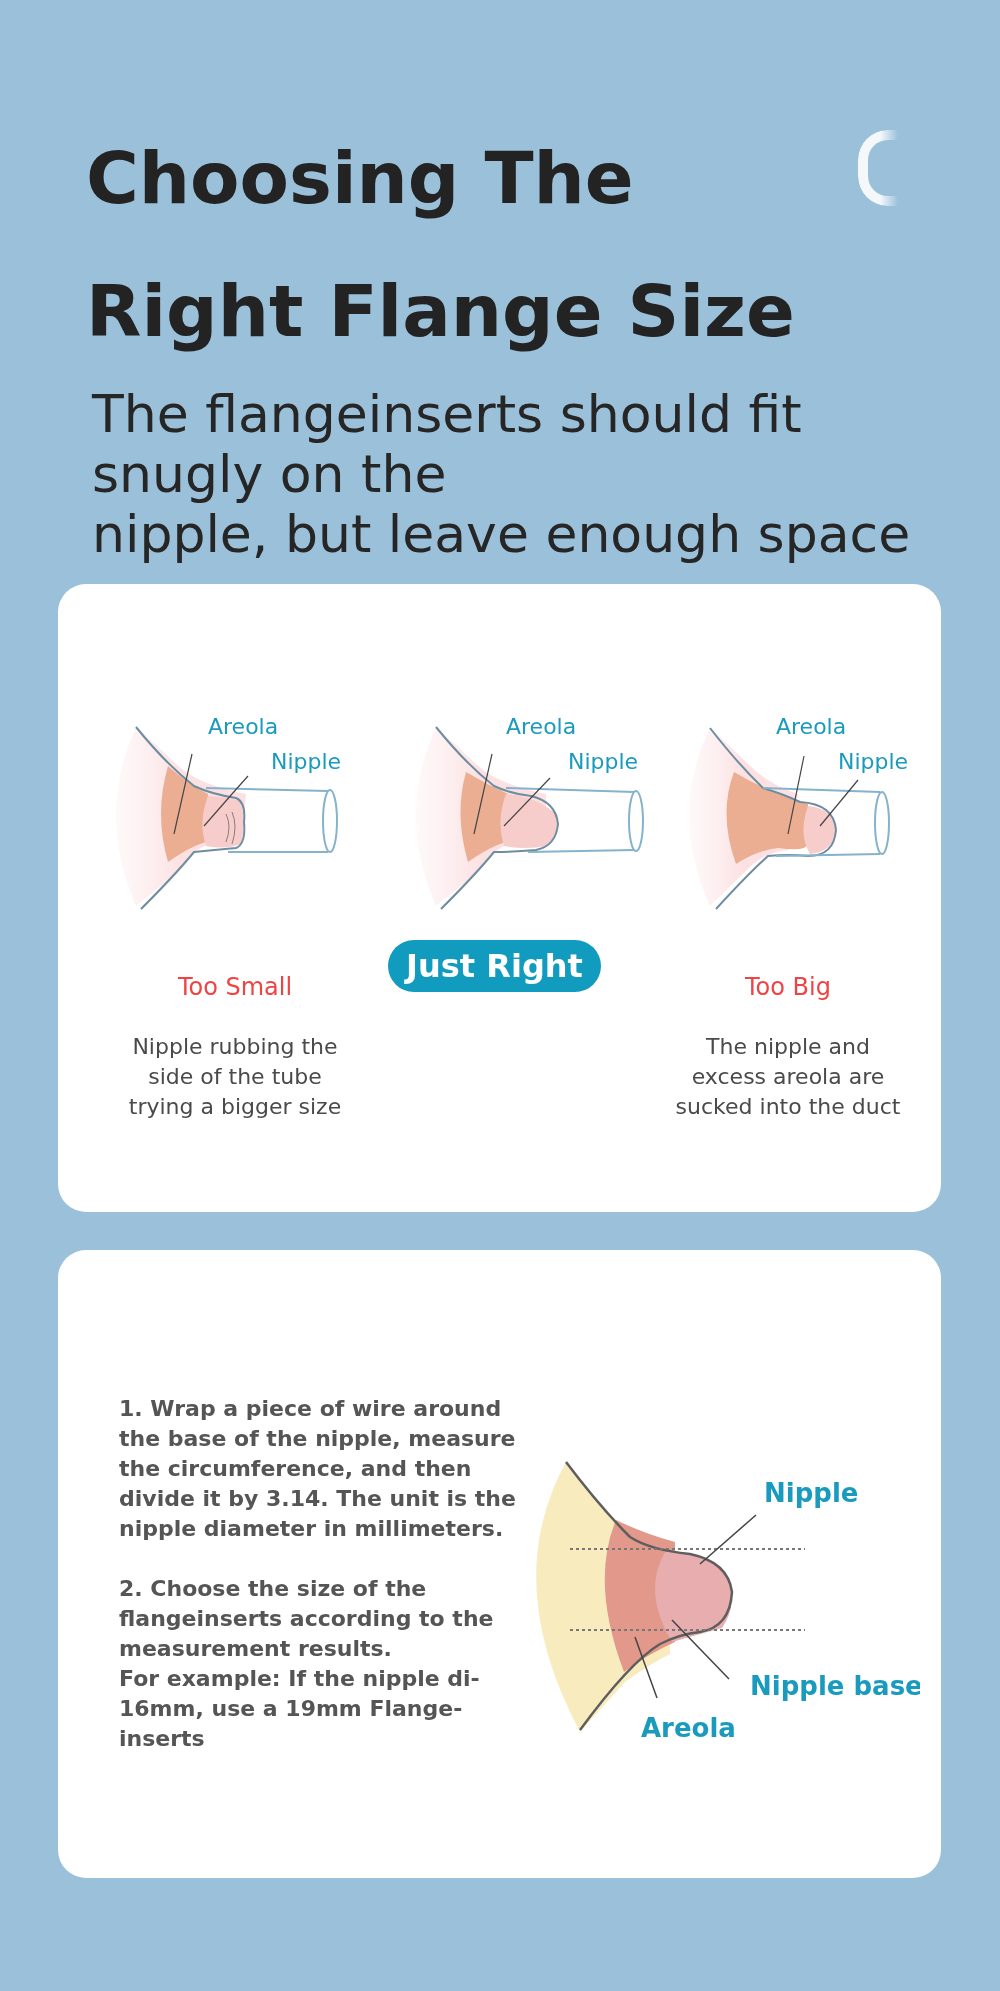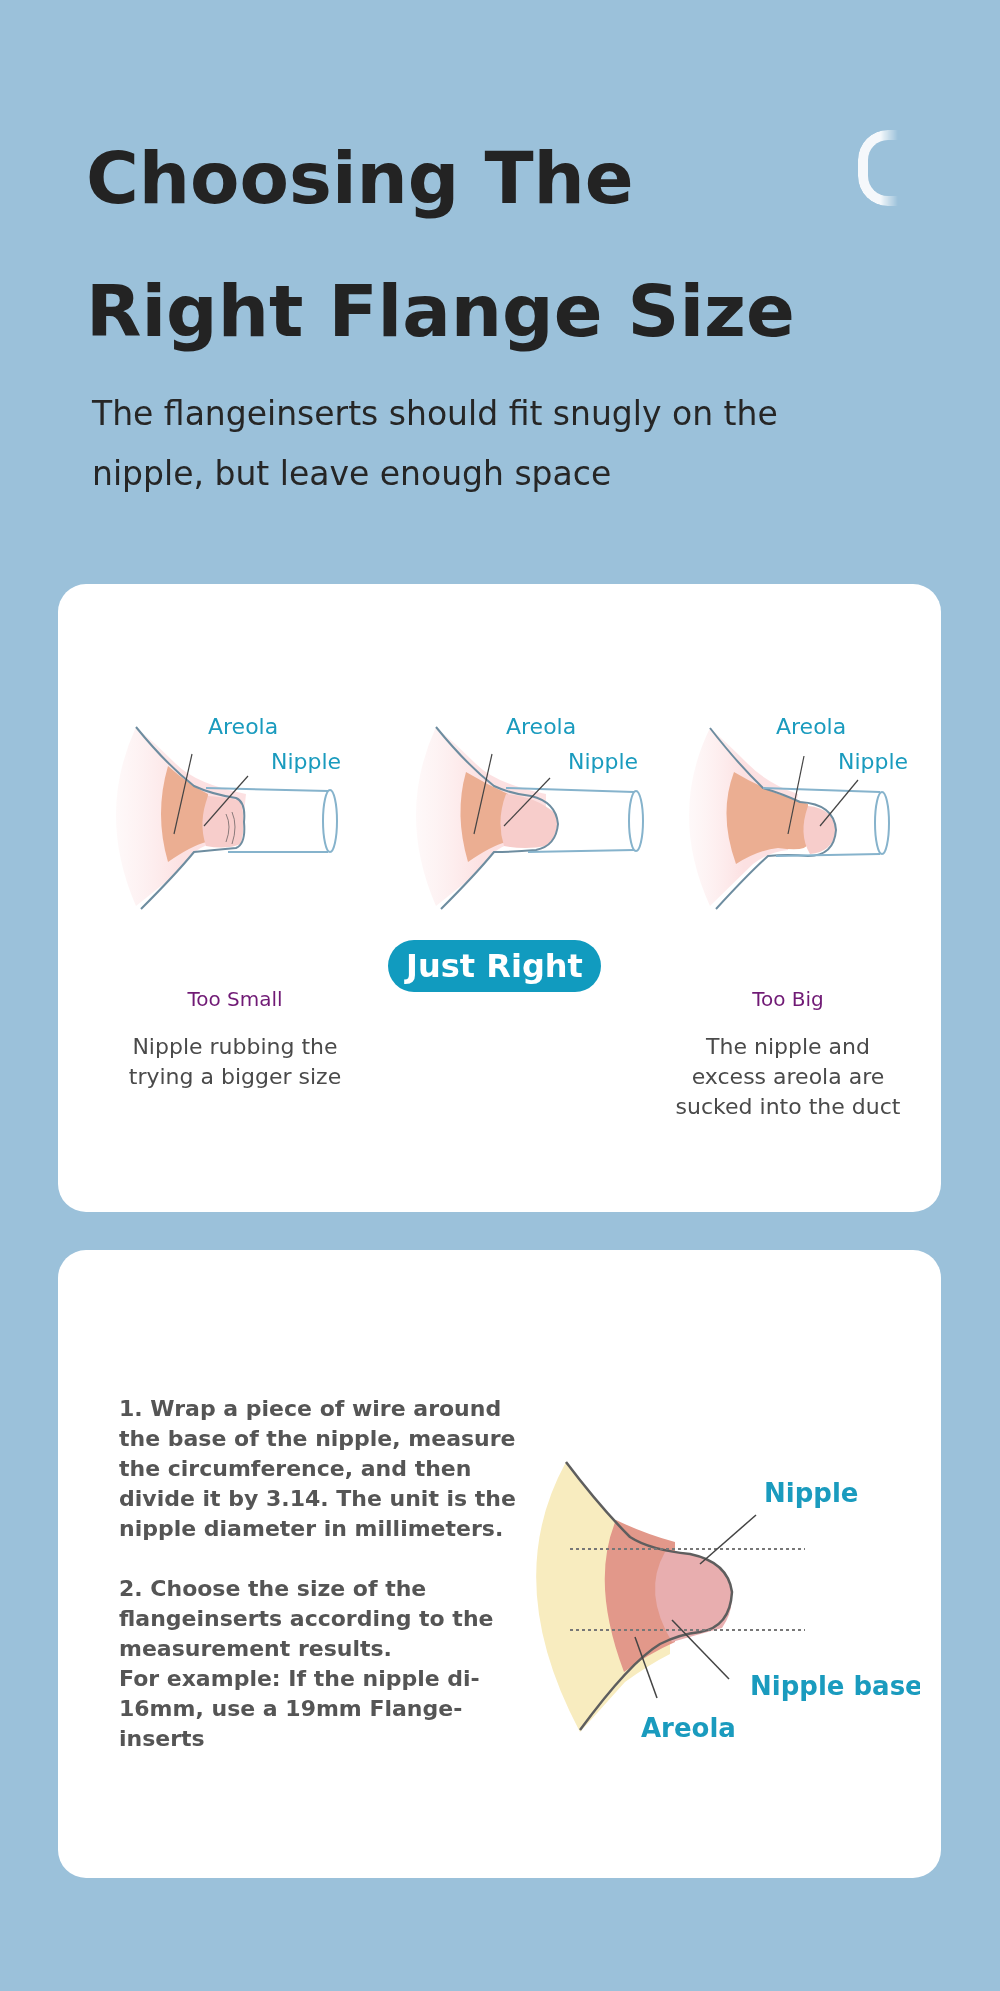--- a/index.html
+++ b/index.html
@@ -17,38 +17,38 @@
   .deco {
     position:absolute; left:858px; top:130px; width:40px; height:76px;
     border:10px solid #fff; border-right:none; border-radius:30px 0 0 30px;
     box-sizing:border-box;
     -webkit-mask-image:linear-gradient(to right, #000 55%, transparent 100%);
     mask-image:linear-gradient(to right, #000 55%, transparent 100%);
     opacity:0.9;
   }
   .subtitle {
     position:absolute; left:92px; top:384px; width:850px;
-    font-size:33px; line-height:60px; color:#262626; font-weight:normal;
+    font-size:52px; line-height:60px; color:#262626; font-weight:normal;
   }
   .subtitle span { display:block; }
   .card {
     position:absolute; left:58px; width:883px; background:#fff; border-radius:28px;
   }
   .card1 { top:584px; height:628px; }
   .card2 { top:1250px; height:628px; }
   .fig {
     position:absolute; top:100px; width:260px; height:250px;
   }
   .fig svg { width:260px; height:250px; display:block; }
   .lbl {
     font-family:"DejaVu Sans", sans-serif; font-size:22px; fill:#1A9BBE; font-weight:500;
   }
   .col-title {
-    position:absolute; top:390px; width:260px; text-align:center;
-    font-size:20px; color:#701a75; line-height:50px;
+    position:absolute; top:378px; width:260px; text-align:center;
+    font-size:24px; color:#ef4444; line-height:50px;
   }
   .pill {
     position:absolute; top:356px; left:330px; width:213px; height:52px;
     background:#119BBF; color:#fff; border-radius:26px; text-align:center;
     line-height:52px; font-size:32px; font-weight:bold;
   }
   .col-desc {
     position:absolute; width:280px; text-align:center;
     font-size:22px; line-height:30px; color:#4A4A4A;
   }
@@ -133,20 +133,21 @@
       <text class="lbl" x="180" y="85">Nipple</text>
     </svg>
   </div>
 
   <div class="col-title" style="left:47px;">Too Small</div>
   <div class="pill">Just Right</div>
   <div class="col-title" style="left:600px;">Too Big</div>
 
   <div class="col-desc" style="left:37px; top:448px;text-align:center;">
     <span>Nipple rubbing the</span>
+    <span>side of the tube</span>
     <span>trying a bigger size</span>
   </div>
   <div class="col-desc" style="left:590px; top:448px;">
     <span>The nipple and</span>
     <span>excess areola are</span>
     <span>sucked into the duct</span>
   </div>
 </div>
 
 <div class="card card2">

